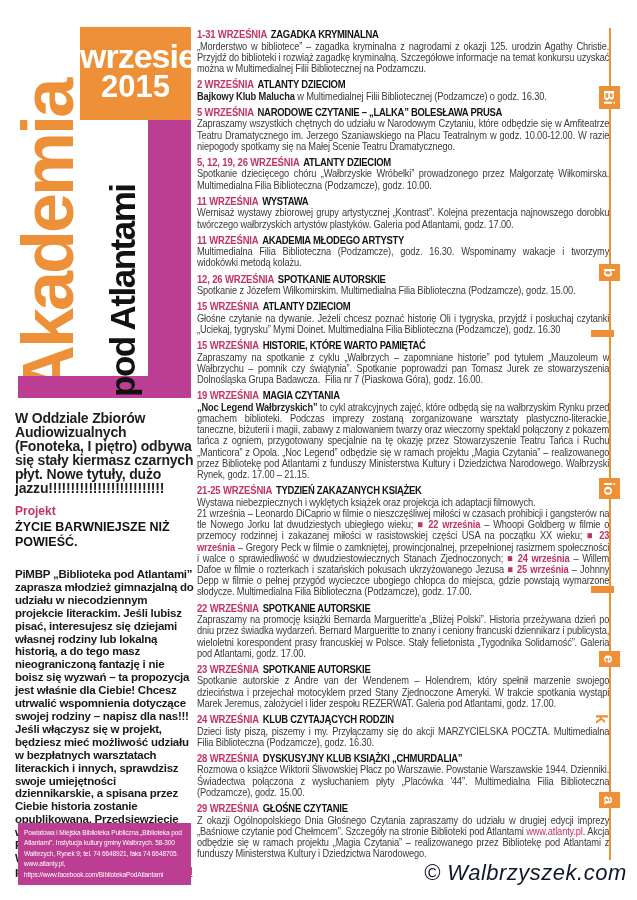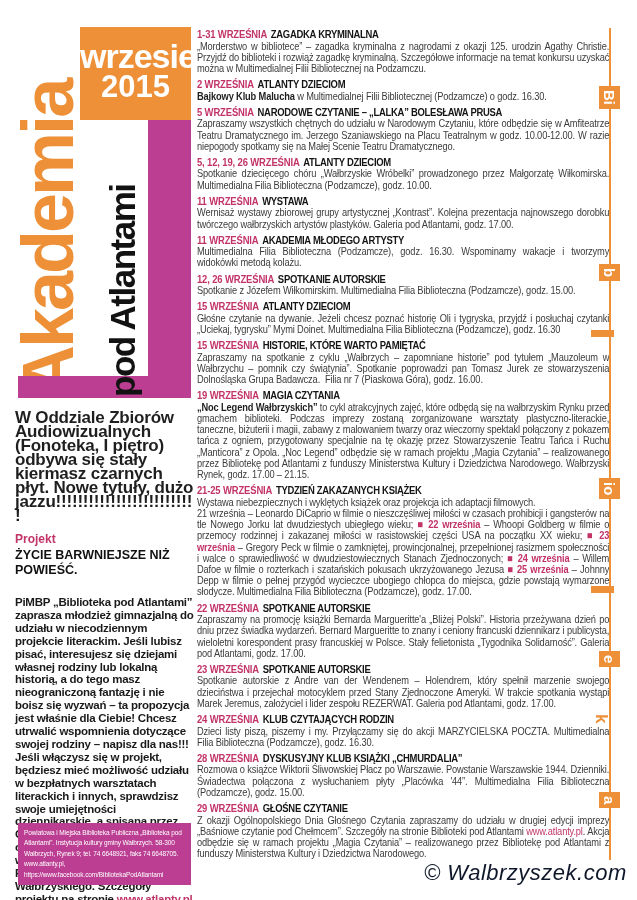--- a/index.html
+++ b/index.html
@@ -22,21 +22,21 @@
   .wrzesien-box{position:absolute;left:65px;top:2px;width:111px;height:93px;
             background:var(--orange);color:#fff;text-align:center;}
   .wrz-month{font-size:34px;font-weight:700;letter-spacing:-1px;margin-top:15px;line-height:28px;text-align:right;}
   .wrz-year{font-size:31px;font-weight:700;line-height:33px;}
   .mag-v{position:absolute;left:133px;top:95px;width:43px;height:278px;background:var(--magenta);}
   .mag-h{position:absolute;left:3px;top:351px;width:173px;height:22px;background:var(--magenta);}
   .pod-atlantami{position:absolute;left:86px;top:112px;height:260px;
             writing-mode:vertical-rl;transform:rotate(180deg);
             font-size:35px;font-weight:700;letter-spacing:-1.5px;line-height:44px;color:#121212;}
 
-  .intro{margin:6px 0 0;font-size:17px;line-height:14px;letter-spacing:-0.2px;
+  .intro{margin:6px 0 0;font-size:14px;line-height:14px;letter-spacing:-0.2px;
          font-weight:700;color:#1f1f1f;word-break:break-word;}
   .projekt-label{margin:9px 0 0;font-size:12px;font-weight:700;color:var(--pink);}
   .proj-title{margin:2px 0 18px;font-size:12.5px;line-height:15px;font-weight:700;color:#111;}
   .proj-body{margin:7px 0 0;font-size:11.5px;line-height:12.9px;letter-spacing:-0.25px;
              font-weight:700;color:#1a1a1a;}
   .proj-link{color:var(--pink);font-weight:700;text-decoration:underline;cursor:pointer;}
   .left-footer{position:absolute;left:3px;top:798px;width:161px;background:var(--magenta);
                color:#fff;font-size:6.5px;line-height:1.6;letter-spacing:-0.1px;padding:5px 6px;}
 
   

